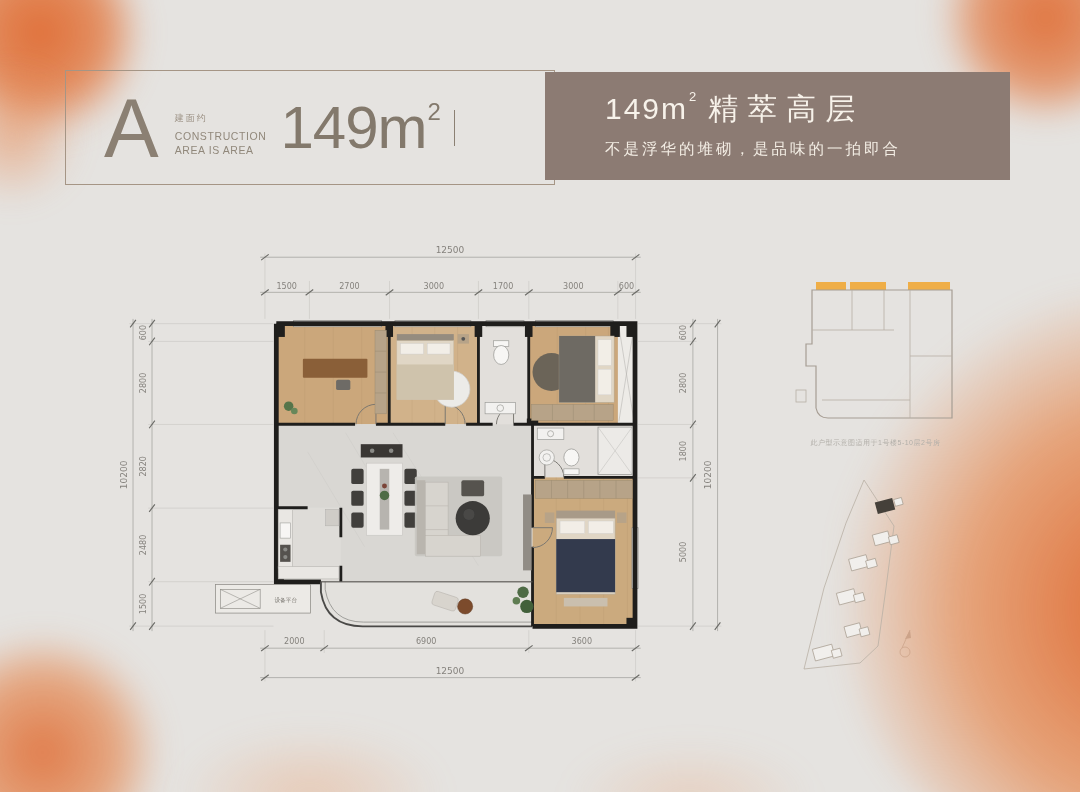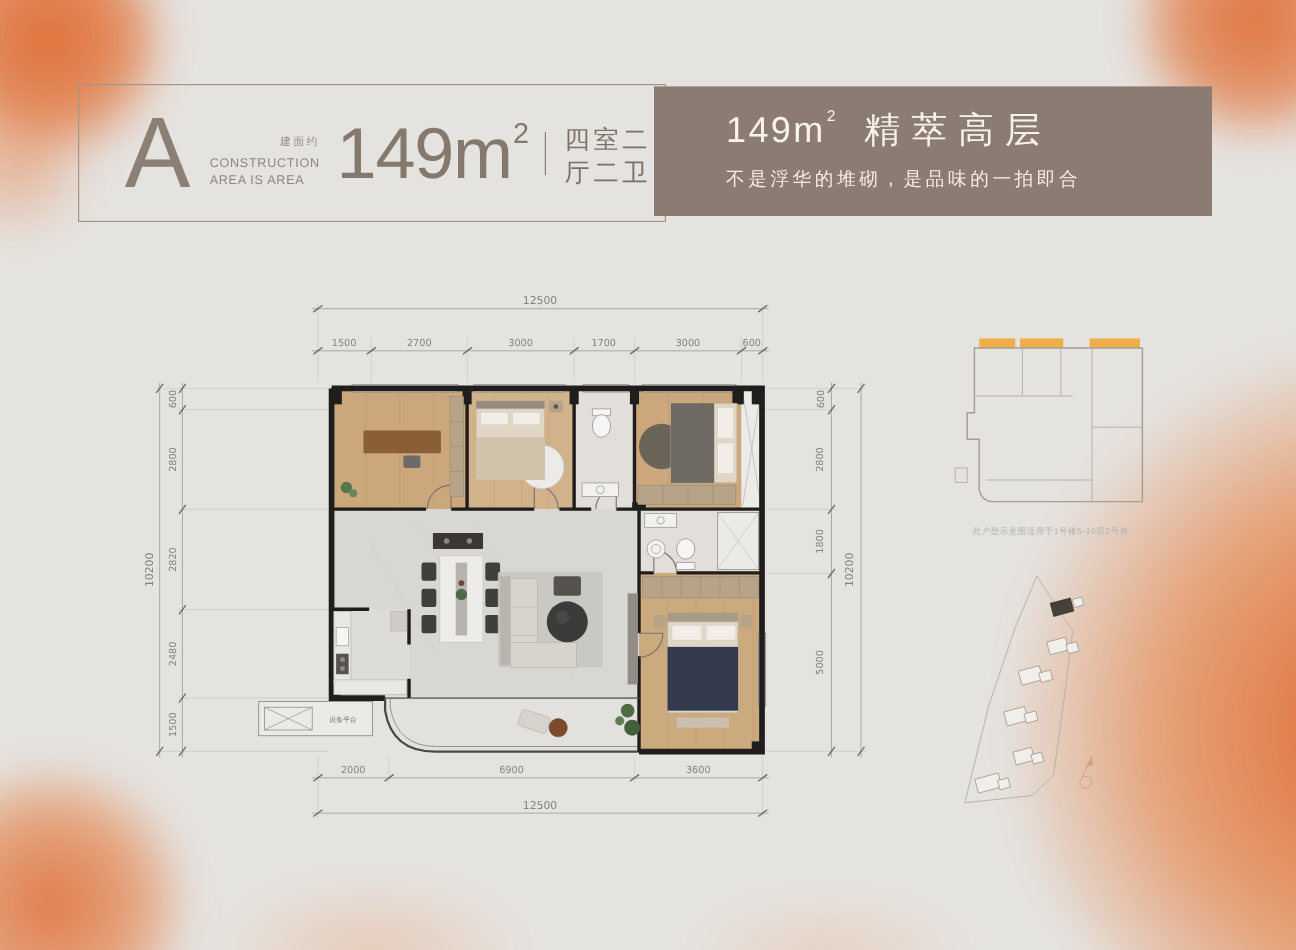--- a/index.html
+++ b/index.html
@@ -20,34 +20,34 @@
     background:radial-gradient(ellipse,rgba(236,150,95,.32) 0%,rgba(236,150,95,0) 70%);}
   .blob-bc2{left:565px;top:742px;width:250px;height:110px;
     background:radial-gradient(ellipse,rgba(236,150,95,.24) 0%,rgba(236,150,95,0) 70%);}
 
   
   .hdr{position:absolute;left:65px;top:70px;width:490px;height:115px;
        border:1.5px solid #a59585;display:flex;align-items:center;box-sizing:border-box;padding:0 0 0 38px;}
   .hdr-letter{font-size:82px;line-height:1;color:#8b8073;font-weight:400;
               font-family:"Liberation Sans",sans-serif;transform:scaleY(1.02);}
   .hdr-col{margin-left:16px;margin-top:14px;}
-  .hdr-cn{font-size:9px;letter-spacing:2px;color:#998e81;margin-bottom:4px;text-align:right;}
+  .hdr-cn{font-size:9px;letter-spacing:2px;color:#998e81;margin-bottom:4px;}
   .hdr-en{font-size:10.5px;letter-spacing:.6px;color:#91887b;line-height:1.35;}
   .hdr-area{margin-left:14px;font-size:60px;color:#83796c;font-weight:400;letter-spacing:-1px;
             display:flex;align-items:flex-start;line-height:1;}
   .hdr-area .sup2{font-size:24px;position:relative;top:2px;margin-left:1px;}
   .hdr-div{width:1px;height:36px;background:#8b8073;margin:0 16px 0 14px;}
   .hdr-layout{font-size:21px;color:#7c7166;letter-spacing:3px;margin-top:4px;}
 
   
   .banner{position:absolute;left:545px;top:72px;width:465px;height:108px;background:#8c7b73;
           box-sizing:border-box;padding:20px 0 0 60px;}
   .b-title{color:#f7f2ea;font-size:30px;letter-spacing:2px;display:flex;align-items:flex-start;line-height:1.15;}
   .b-title .sup2{font-size:13px;position:relative;top:-2px;margin:0 6px 0 1px;color:#f7f2ea;}
-  .b-head{letter-spacing:9px;margin-left:16px;text-align:center;}
+  .b-head{letter-spacing:9px;margin-left:4px;text-align:center;}
   .b-sub{color:#f3ede4;font-size:15.5px;letter-spacing:3px;margin-top:12px;font-family:Liberation Serif, serif;}
 
   .plan-wrap{position:absolute;left:89px;top:243px;width:665px;height:446px;}
   .mini-wrap{position:absolute;left:782px;top:266px;width:190px;height:172px;}
   .mini-note{position:absolute;left:783px;top:438px;width:185px;text-align:center;
              font-size:7px;color:#b2afa9;letter-spacing:.5px;}
   .site-wrap{position:absolute;left:790px;top:468px;width:200px;height:235px;}
   svg text{font-family:"DejaVu Sans","Liberation Sans",sans-serif;}
 </style>
 </head>
@@ -70,21 +70,20 @@
       <div class="hdr-en">
         <div>CONSTRUCTION</div>
         <div>AREA IS AREA</div>
       </div>
     </div>
     <div class="hdr-area">
       <span>149m</span>
       <span class="sup2">2</span>
     </div>
     <div class="hdr-div"></div>
-    <div class="hdr-layout">四室二厅二卫</div>
   </div>
 
   <div class="banner">
     <div class="b-title">
       <span>149m</span>
       <span class="sup2">2</span>
       <span class="b-head">精萃高层</span>
     </div>
     <div class="b-sub">不是浮华的堆砌，是品味的一拍即合</div>
   </div>

